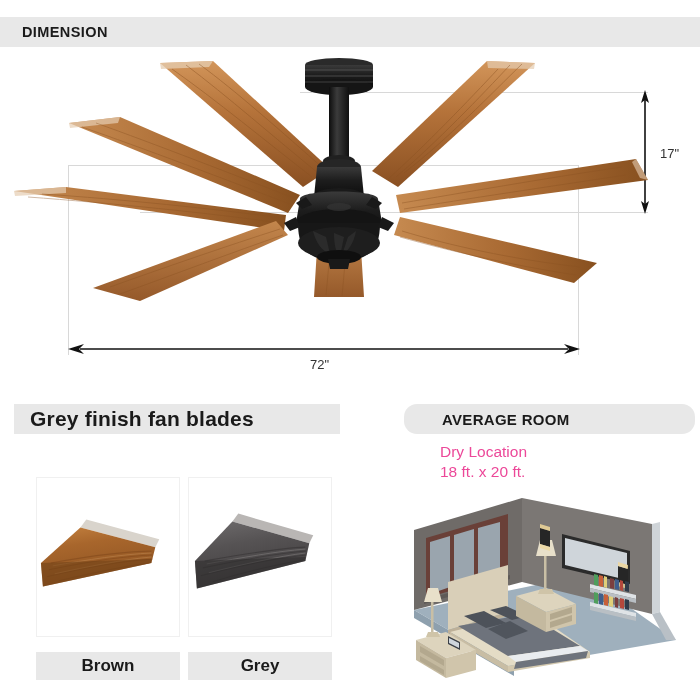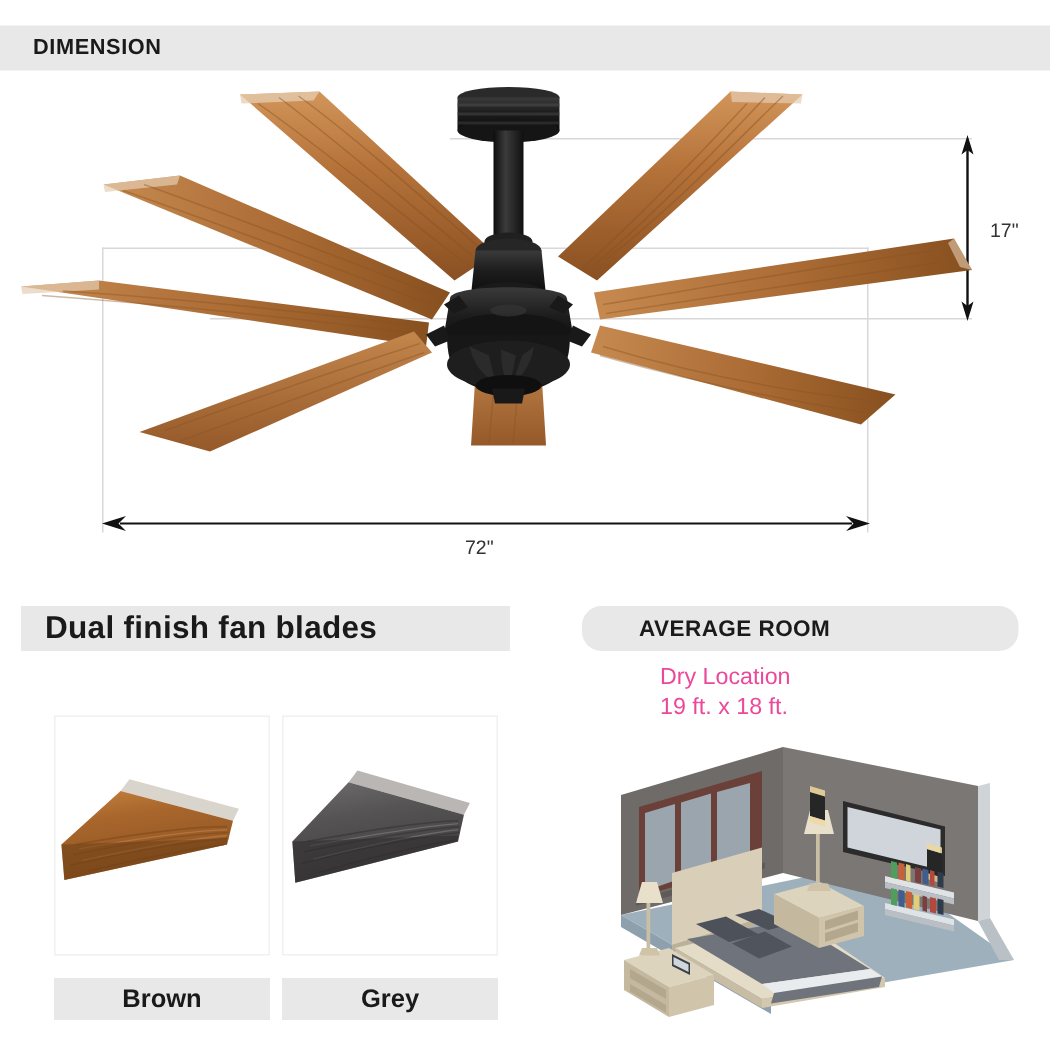--- a/index.html
+++ b/index.html
@@ -24,21 +24,21 @@
     letter-spacing:.2px;
     white-space:nowrap;
   }
 
   #dimension-bar{left:0;top:17px;width:700px;height:30px;}
   #dimension-bar .bar-label{font-size:14.5px;margin-left:22px;letter-spacing:.4px;}
 
   #blades-bar{left:14px;top:404px;width:326px;height:30px;}
   #blades-bar .bar-label{font-size:21px;margin-left:16px;}
 
-  #room-bar{left:388px;top:404px;width:291px;height:30px;border-radius:13px;}
+  #room-bar{left:404px;top:404px;width:291px;height:30px;border-radius:13px;}
   #room-bar .bar-label{font-size:15px;margin-left:38px;letter-spacing:.3px;}
 
   
   #dimension-panel{position:absolute;left:0;top:47px;width:700px;height:340px;}
 
   .guide{position:absolute;background:#d8d8d8;}
   .guide-h{height:1px;}
   .guide-v{width:1px;}
 
   .dim-text{
@@ -249,21 +249,21 @@
     <g fill="#191919">
       <polygon points="296,170 284,176 290,184 300,180"></polygon>
       <polygon points="382,170 394,176 388,184 378,180"></polygon>
       <polygon points="306,150 296,156 302,162 312,158"></polygon>
       <polygon points="372,150 382,156 376,162 366,158"></polygon>
       <polygon points="328,212 330,222 348,222 350,212"></polygon>
     </g>
   </svg>
 
   <div class="bar" id="blades-bar">
-    <span class="bar-label">Dual finish fan blades</span>
+    <span class="bar-label">Grey finish fan blades</span>
   </div>
 
   <div class="swatch-card" id="swatch-brown">
     <svg viewBox="0 0 144 160" width="142" height="158">
       <defs>
         <linearGradient id="wbrown" x1="0" y1="0" x2="0.3" y2="1">
           <stop offset="0%" stop-color="#c4813f"></stop>
           <stop offset="35%" stop-color="#a8662c"></stop>
           <stop offset="100%" stop-color="#8d5322"></stop>
         </linearGradient>
@@ -319,21 +319,21 @@
   <div class="swatch-label" id="label-grey">
     <span>Grey</span>
   </div>
 
   <div class="bar" id="room-bar">
     <span class="bar-label">AVERAGE ROOM</span>
   </div>
 
   <div id="room-text">
     <div>Dry Location</div>
-    <div>19 ft. x 18 ft.</div>
+    <div>18 ft. x 20 ft.</div>
   </div>
 
   <svg id="room-illus" viewBox="0 0 296 205">
 
     <polygon points="10,120 110,178 272,150 180,85" fill="#9fb0bd"></polygon>
     <polygon points="10,120 110,178 110,186 10,128" fill="#8ea0ae"></polygon>
 
     <polygon points="10,120 10,40 118,8 118,92" fill="#6f6b68"></polygon>
 
     <polygon points="118,8 118,92 248,124 248,34" fill="#7b7774"></polygon>

